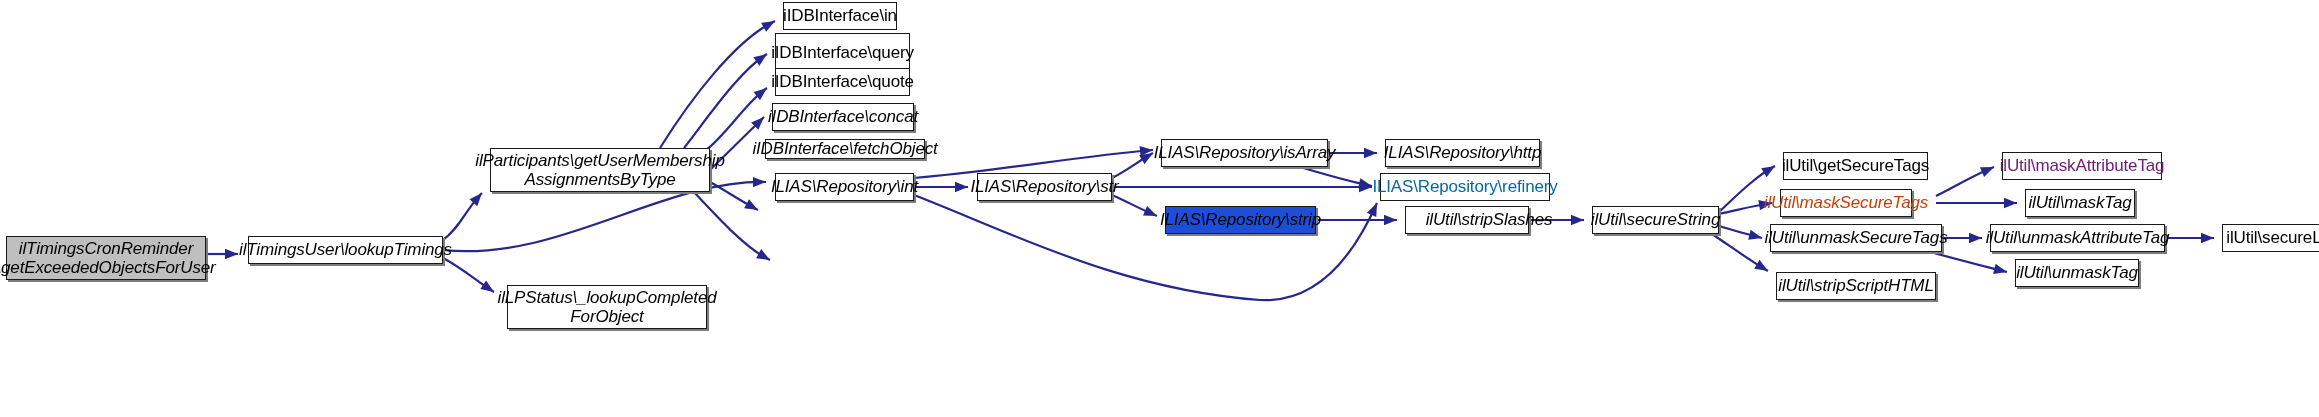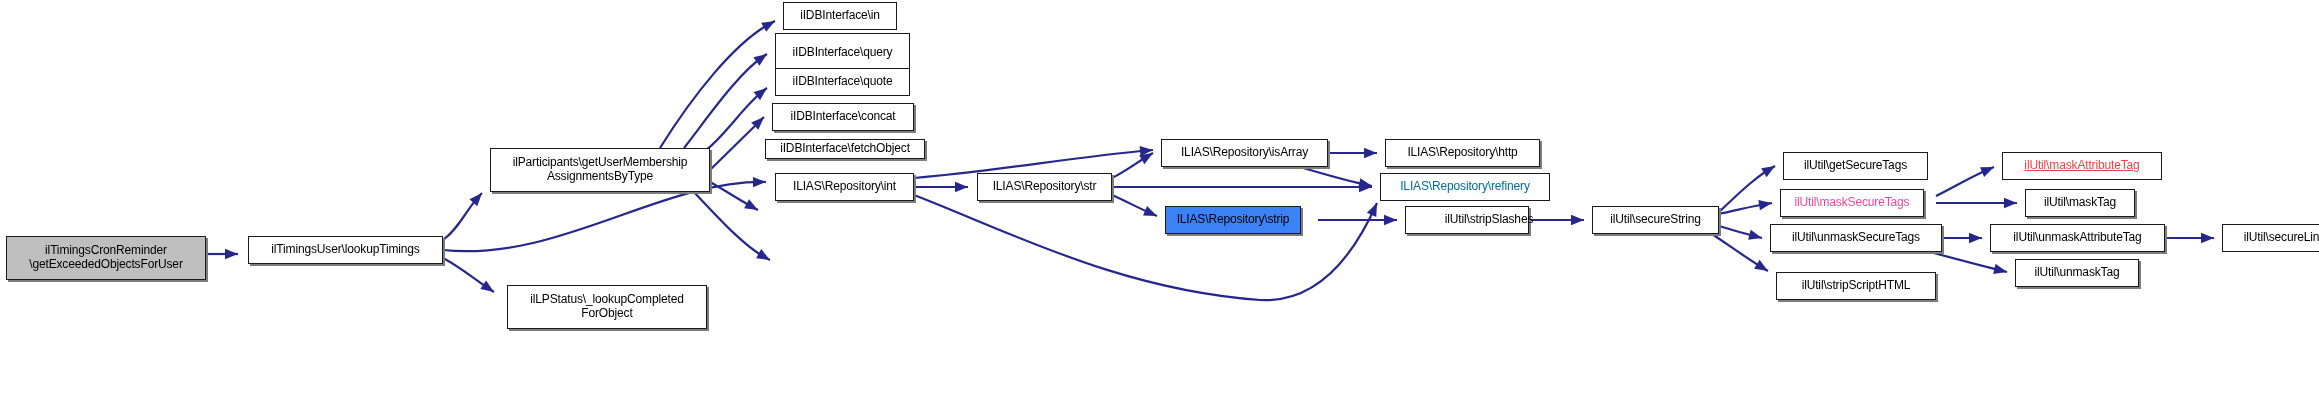--- a/index.html
+++ b/index.html
@@ -34,33 +34,34 @@
   .node-box {
     position: absolute;
     box-sizing: border-box;
     border: 1.6px solid #1a1a1a;
     background: #ffffff;
     display: flex;
     align-items: center;
     justify-content: center;
     text-align: center;
     color: #000000;
-    font-size: 12px;
+    font-size: 17px;
     line-height: 1.13;
     letter-spacing: -0.15px;
     white-space: pre-line;
     cursor: pointer;
     user-select: none;
   }
   .node-box.root {
     background: #bfbfbf;
     border-color: #1a1a1a;
   }
   .node-box.shadow {
     box-shadow: 2px 2px 0 0 #7d7d7d;
+    font-style: italic;
   }
   .node-label {
     display: block;
     padding: 0 4px;
   }
 </style>
 </head>
 <body>
 
 <div id="graph-root" style="width: 2319px; height: 417px; background: rgb(255, 255, 255);">
@@ -135,26 +136,26 @@
       <div class="node-box" style="left: 783px; top: 2px; width: 114px; height: 28px; border-color: rgb(26, 26, 26); background: rgb(255, 255, 255); color: rgb(0, 0, 0);"><span class="node-label">iIDBInterface\in</span></div>
       <div class="node-box" style="left: 775px; top: 33px; width: 135px; height: 39px; border-color: rgb(26, 26, 26); background: rgb(255, 255, 255); color: rgb(0, 0, 0);"><span class="node-label">iIDBInterface\query</span></div>
       <div class="node-box" style="left: 775px; top: 68px; width: 135px; height: 28px; border-color: rgb(26, 26, 26); background: rgb(255, 255, 255); color: rgb(0, 0, 0);"><span class="node-label">iIDBInterface\quote</span></div>
       <div class="node-box shadow" style="left: 772px; top: 103px; width: 142px; height: 28px; border-color: rgb(26, 26, 26); background: rgb(255, 255, 255); color: rgb(0, 0, 0);"><span class="node-label">iIDBInterface\concat</span></div>
       <div class="node-box shadow" style="left: 765px; top: 139px; width: 160px; height: 20px; border-color: rgb(26, 26, 26); background: rgb(255, 255, 255); color: rgb(0, 0, 0);"><span class="node-label">iIDBInterface\fetchObject</span></div>
       <div class="node-box shadow" style="left: 775px; top: 173px; width: 139px; height: 28px; border-color: rgb(26, 26, 26); background: rgb(255, 255, 255); color: rgb(0, 0, 0);"><span class="node-label">ILIAS\Repository\int</span></div>
       <div class="node-box shadow" style="left: 977px; top: 173px; width: 135px; height: 28px; border-color: rgb(26, 26, 26); background: rgb(255, 255, 255); color: rgb(0, 0, 0);"><span class="node-label">ILIAS\Repository\str</span></div>
       <div class="node-box shadow" style="left: 1161px; top: 139px; width: 167px; height: 28px; border-color: rgb(26, 26, 26); background: rgb(255, 255, 255); color: rgb(0, 0, 0);"><span class="node-label">ILIAS\Repository\isArray</span></div>
       <div class="node-box shadow" style="left: 1385px; top: 139px; width: 155px; height: 28px; border-color: rgb(26, 26, 26); background: rgb(255, 255, 255); color: rgb(0, 0, 0);"><span class="node-label">ILIAS\Repository\http</span></div>
       <div class="node-box" style="left: 1380px; top: 173px; width: 170px; height: 28px; border-color: rgb(26, 26, 26); background: rgb(255, 255, 255); color: #0369a1;"><span class="node-label">ILIAS\Repository\refinery</span></div>
-      <div class="node-box shadow" style="left: 1165px; top: 206px; width: 136px; height: 28px; border-color: rgb(26, 26, 26); background: #3b82f6; color: rgb(0, 0, 0);"><span class="node-label">ILIAS\Repository\strip</span></div>
+      <div class="node-box shadow" style="left: 1165px; top: 206px; width: 151px; height: 28px; border-color: rgb(26, 26, 26); background: #1d4ed8; color: rgb(0, 0, 0);"><span class="node-label">ILIAS\Repository\strip</span></div>
       <div class="node-box shadow" style="left: 1405px; top: 206px; width: 124px; height: 28px; border-color: rgb(26, 26, 26); background: rgb(255, 255, 255); color: rgb(0, 0, 0); padding-left: 44px;"><span class="node-label">ilUtil\stripSlashes</span></div>
       <div class="node-box shadow" style="left: 1592px; top: 206px; width: 127px; height: 28px; border-color: rgb(26, 26, 26); background: rgb(255, 255, 255); color: rgb(0, 0, 0);"><span class="node-label">ilUtil\secureString</span></div>
       <div class="node-box" style="left: 1783px; top: 152px; width: 145px; height: 28px; border-color: rgb(26, 26, 26); background: rgb(255, 255, 255); color: rgb(0, 0, 0);"><span class="node-label">ilUtil\getSecureTags</span></div>
-      <div class="node-box shadow" style="left: 1780px; top: 189px; width: 144px; height: 28px; border-color: rgb(26, 26, 26); background: rgb(255, 255, 255); color: #ec4899;"><span class="node-label">ilUtil\maskSecureTags</span></div>
+      <div class="node-box shadow" style="left: 1780px; top: 189px; width: 132px; height: 28px; border-color: rgb(26, 26, 26); background: rgb(255, 255, 255); color: #c2410c;"><span class="node-label">ilUtil\maskSecureTags</span></div>
       <div class="node-box shadow" style="left: 1770px; top: 224px; width: 172px; height: 28px; border-color: rgb(26, 26, 26); background: rgb(255, 255, 255); color: rgb(0, 0, 0);"><span class="node-label">ilUtil\unmaskSecureTags</span></div>
       <div class="node-box shadow" style="left: 1776px; top: 272px; width: 160px; height: 28px; border-color: rgb(26, 26, 26); background: rgb(255, 255, 255); color: rgb(0, 0, 0);"><span class="node-label">ilUtil\stripScriptHTML</span></div>
-      <div class="node-box" style="left: 2002px; top: 152px; width: 160px; height: 28px; border-color: rgb(26, 26, 26); background: rgb(255, 255, 255); color: #ef4444; text-decoration: underline;"><span class="node-label">ilUtil\maskAttributeTag</span></div>
+      <div class="node-box" style="left: 2002px; top: 152px; width: 160px; height: 28px; border-color: rgb(26, 26, 26); background: rgb(255, 255, 255); color: #701a75;"><span class="node-label">ilUtil\maskAttributeTag</span></div>
       <div class="node-box shadow" style="left: 2025px; top: 189px; width: 110px; height: 28px; border-color: rgb(26, 26, 26); background: rgb(255, 255, 255); color: rgb(0, 0, 0);"><span class="node-label">ilUtil\maskTag</span></div>
       <div class="node-box shadow" style="left: 1990px; top: 224px; width: 175px; height: 28px; border-color: rgb(26, 26, 26); background: rgb(255, 255, 255); color: rgb(0, 0, 0);"><span class="node-label">ilUtil\unmaskAttributeTag</span></div>
       <div class="node-box shadow" style="left: 2015px; top: 259px; width: 124px; height: 28px; border-color: rgb(26, 26, 26); background: rgb(255, 255, 255); color: rgb(0, 0, 0);"><span class="node-label">ilUtil\unmaskTag</span></div>
       <div class="node-box" style="left: 2222px; top: 224px; width: 125px; height: 28px; border-color: rgb(26, 26, 26); background: rgb(255, 255, 255); color: rgb(0, 0, 0);"><span class="node-label">ilUtil\secureLink</span></div>
     </div>
 </div>
 
 </body></html>

